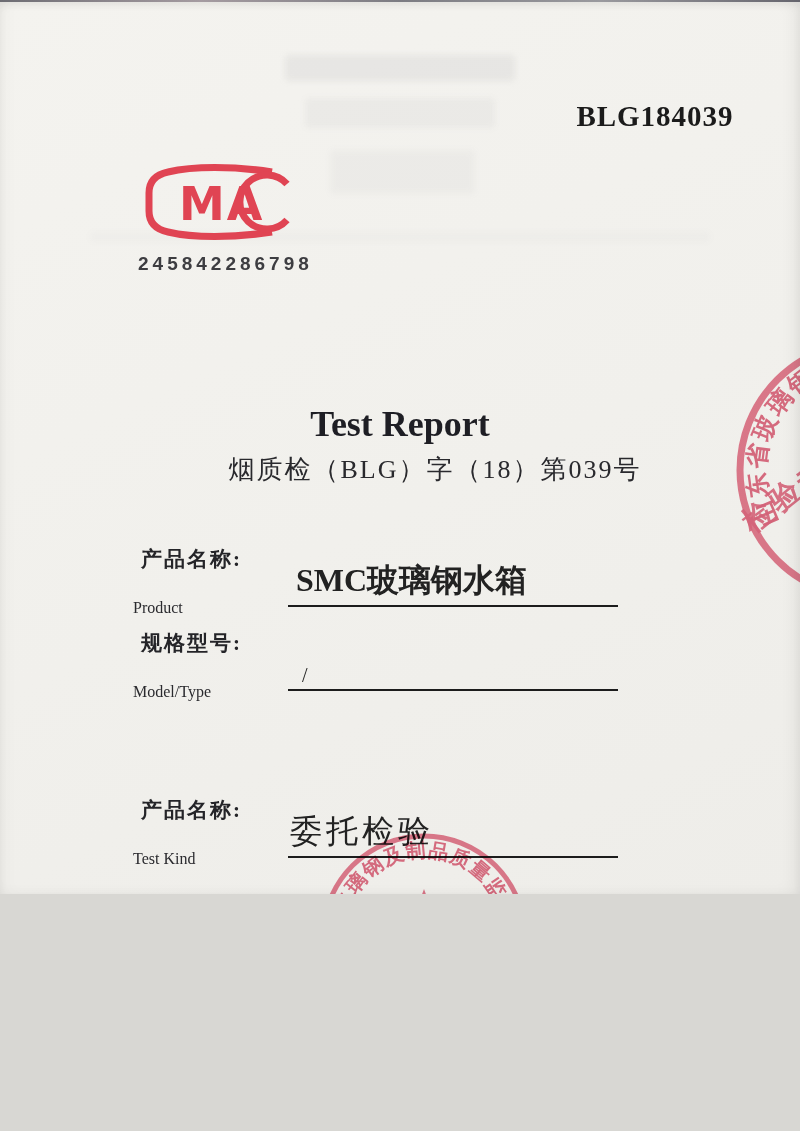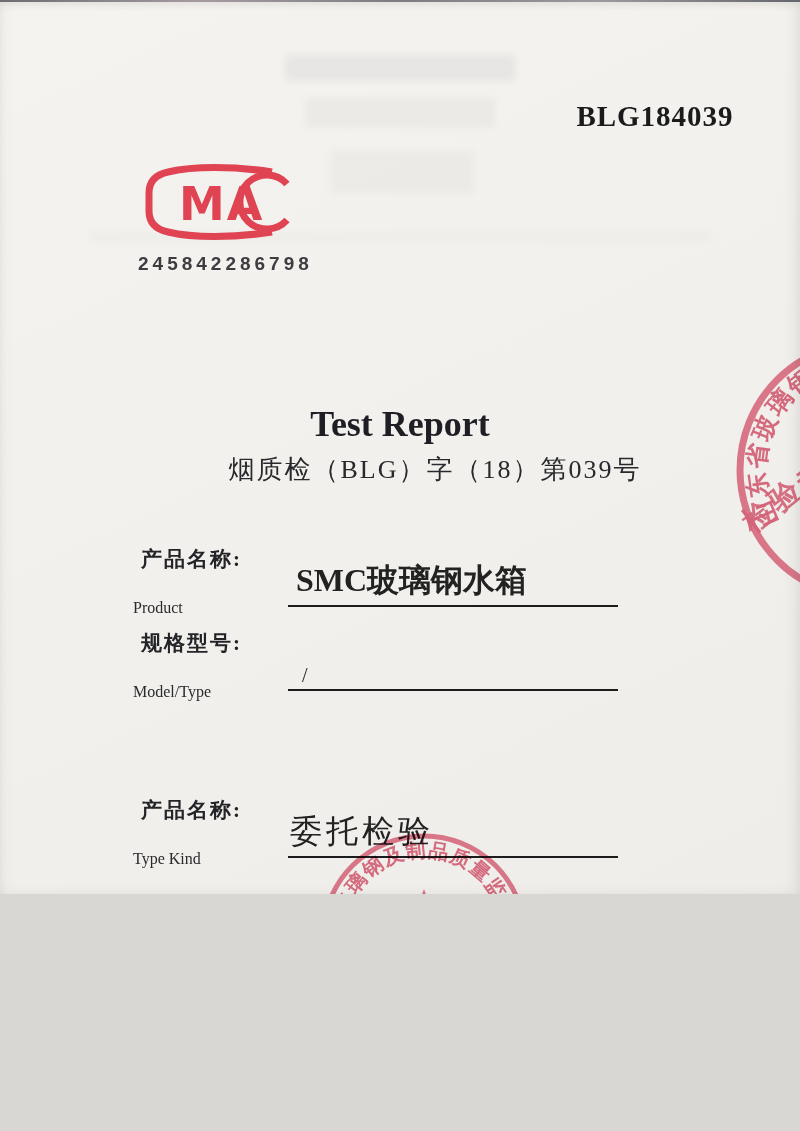--- a/index.html
+++ b/index.html
@@ -84,21 +84,21 @@
   </div>
   <div class="field-row" style="top:629px;">
     <div class="label-cn">规格型号:</div>
     <div class="label-en">Model/Type</div>
     <div class="value-line">
       <span class="value" style="padding-left:14px;font-size:20px;">/</span>
     </div>
   </div>
   <div class="field-row" style="top:796px;">
     <div class="label-cn">产品名称:</div>
-    <div class="label-en">Type Kind</div>
+    <div class="label-en">Test Kind</div>
     <div class="value-line">
       <span class="value" style="padding-left:2px;letter-spacing:4px;">委托检验</span>
     </div>
   </div>
 
   <div class="footer-org-cn">山东省玻璃钢及制品质量监督检验中心</div>
   <div class="footer-org-en">Shandong Fiberglass Products Quality Supervision and Testing Center</div>
 
   <svg class="stamp stamp-bottom" width="224" height="224" viewBox="0 0 224 224">
     <circle cx="112" cy="112" r="101" fill="none" stroke="#e05c77" stroke-width="5" opacity="0.9"></circle>

